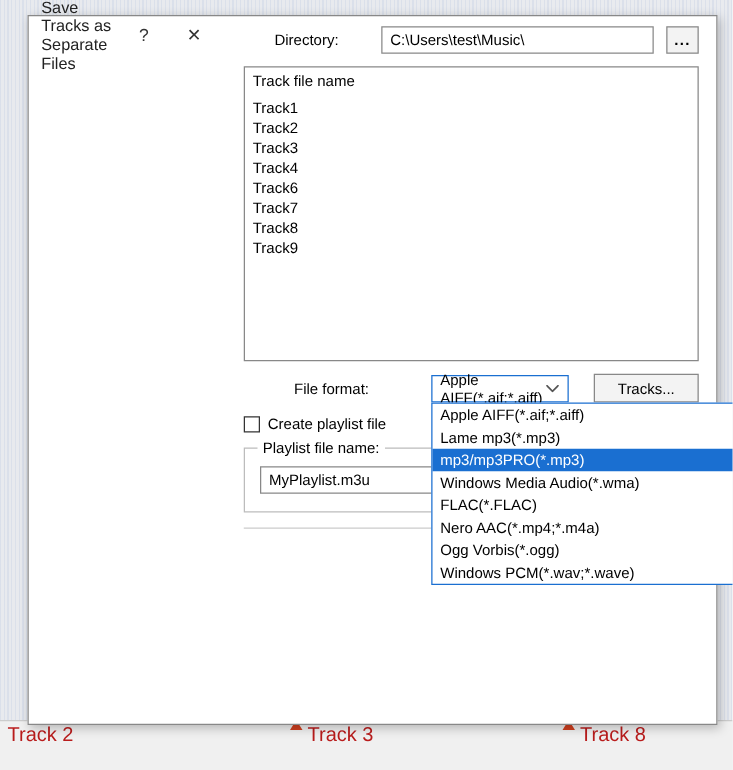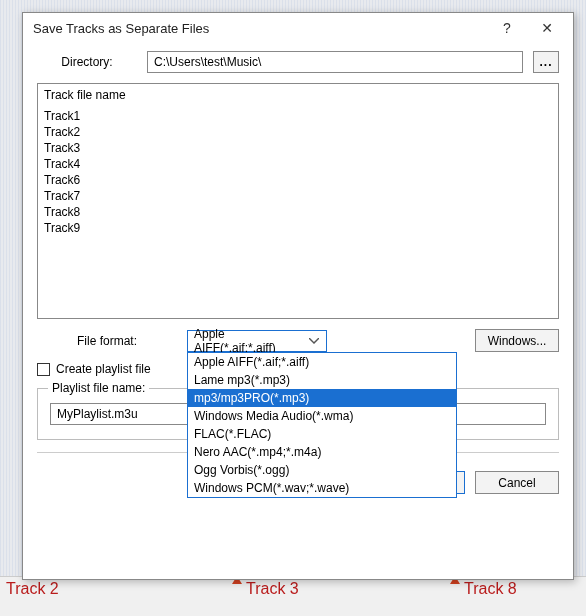--- a/index.html
+++ b/index.html
@@ -34,21 +34,20 @@
   .bg-track-tick { position:absolute; bottom:32px; width:0;height:0; border-left:5px solid transparent;border-right:5px solid transparent;border-bottom:8px solid #d04020;}
   .dialog {
     position: absolute;
     left: 22px; top: 12px;
     width: 552px;
     height: 568px;
     background: #fff;
     border: 1px solid #888;
     box-shadow: 2px 2px 8px rgba(0,0,0,.25);
     display:flex;
-    flex-direction:column;
   }
   .titlebar {
     height: 30px;
     display:flex;
     align-items:center;
     padding: 0 6px 0 10px;
     font-size: 13px;
     color:#222;
   }
   .titlebar .title { flex:1; }
@@ -201,21 +200,21 @@
           <div class="dd-item">Lame mp3(*.mp3)</div>
           <div class="dd-item selected">mp3/mp3PRO(*.mp3)</div>
           <div class="dd-item">Windows Media Audio(*.wma)</div>
           <div class="dd-item">FLAC(*.FLAC)</div>
           <div class="dd-item">Nero AAC(*.mp4;*.m4a)</div>
           <div class="dd-item">Ogg Vorbis(*.ogg)</div>
           <div class="dd-item">Windows PCM(*.wav;*.wave)</div>
         </div>
       </div>
       <div style="flex:1"></div>
-      <button class="btn">Windows...</button>
+      <button class="btn">Tracks...</button>
     </div>
 
     <div class="checkbox-row">
       <div class="checkbox"></div>
       <span>Create playlist file</span>
     </div>
 
     <div class="groupbox">
       <span class="group-title">Playlist file name:</span>
       <input class="textbox" style="width: 100%;" value="MyPlaylist.m3u">

